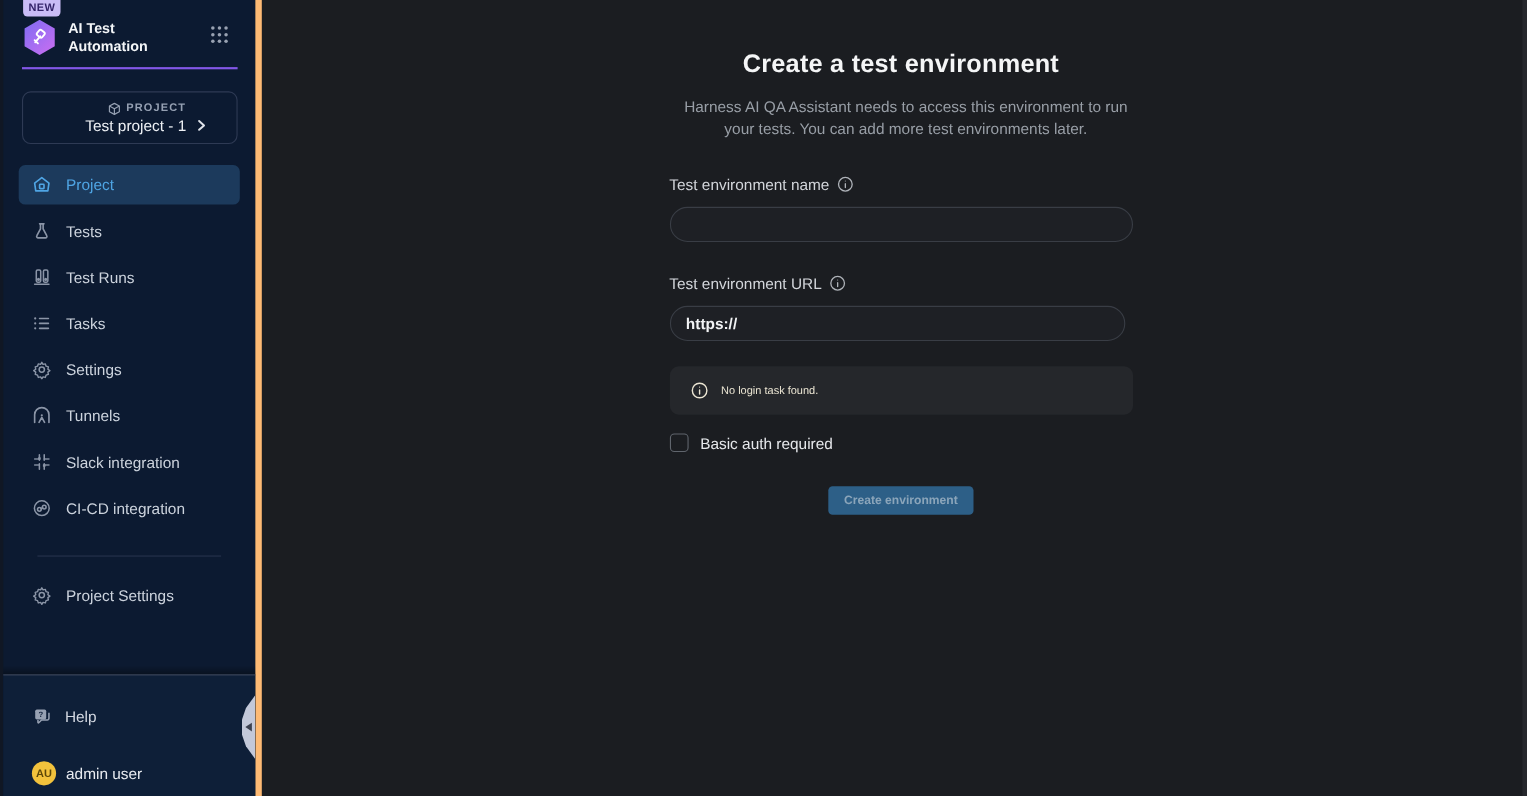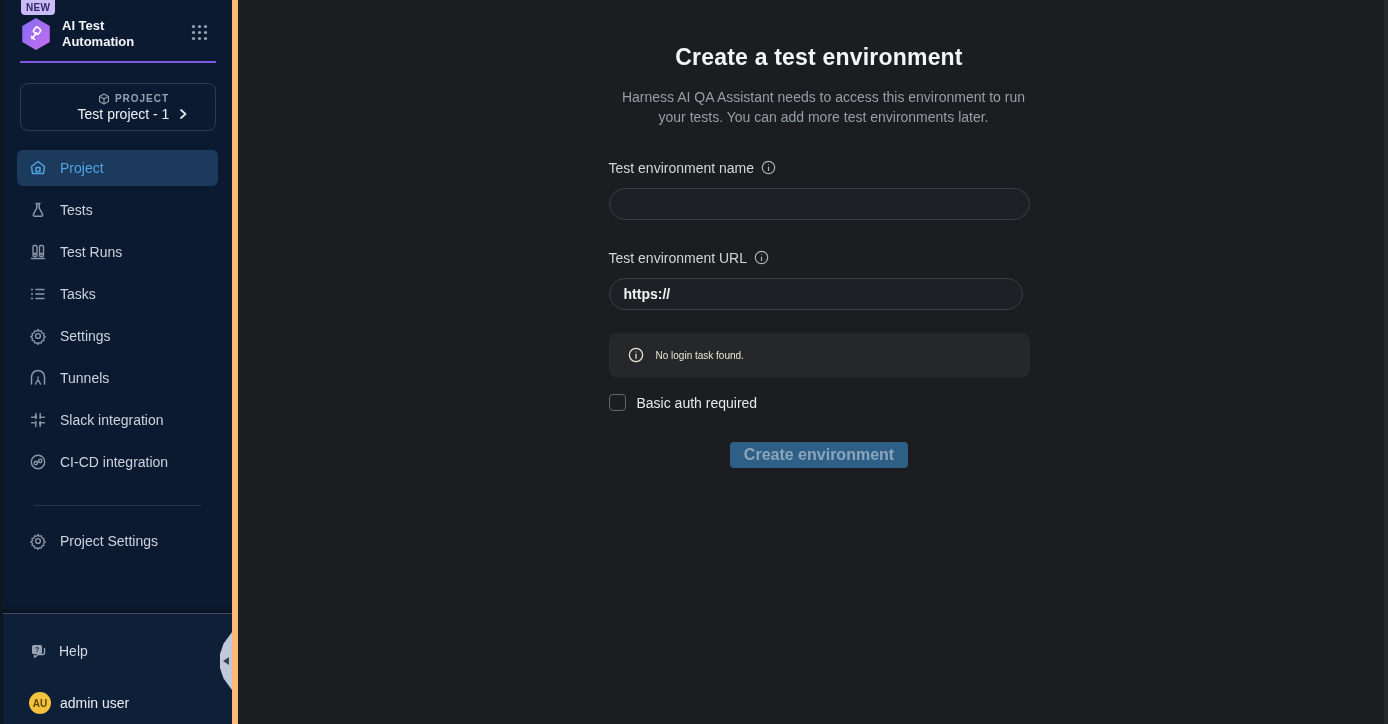--- a/index.html
+++ b/index.html
@@ -189,21 +189,21 @@
     border-radius: 4px;
     background: transparent;
     cursor: pointer;
   }
   .button-row { margin-top: 31px; display: flex; justify-content: center; }
   .create-btn {
     height: 26px; padding: 0 14px;
     background: #2d5f87;
     color: #8ba5ba;
     border: none; border-radius: 4px;
-    font-size: 16px; font-weight: bold;
+    font-size: 11px; font-weight: bold;
     font-family: "Liberation Sans", "DejaVu Sans", sans-serif;
     cursor: pointer;
   }
 </style>
 </head>
 <body>
 
 <div class="sidebar">
   <div class="new-badge">NEW</div>
 

